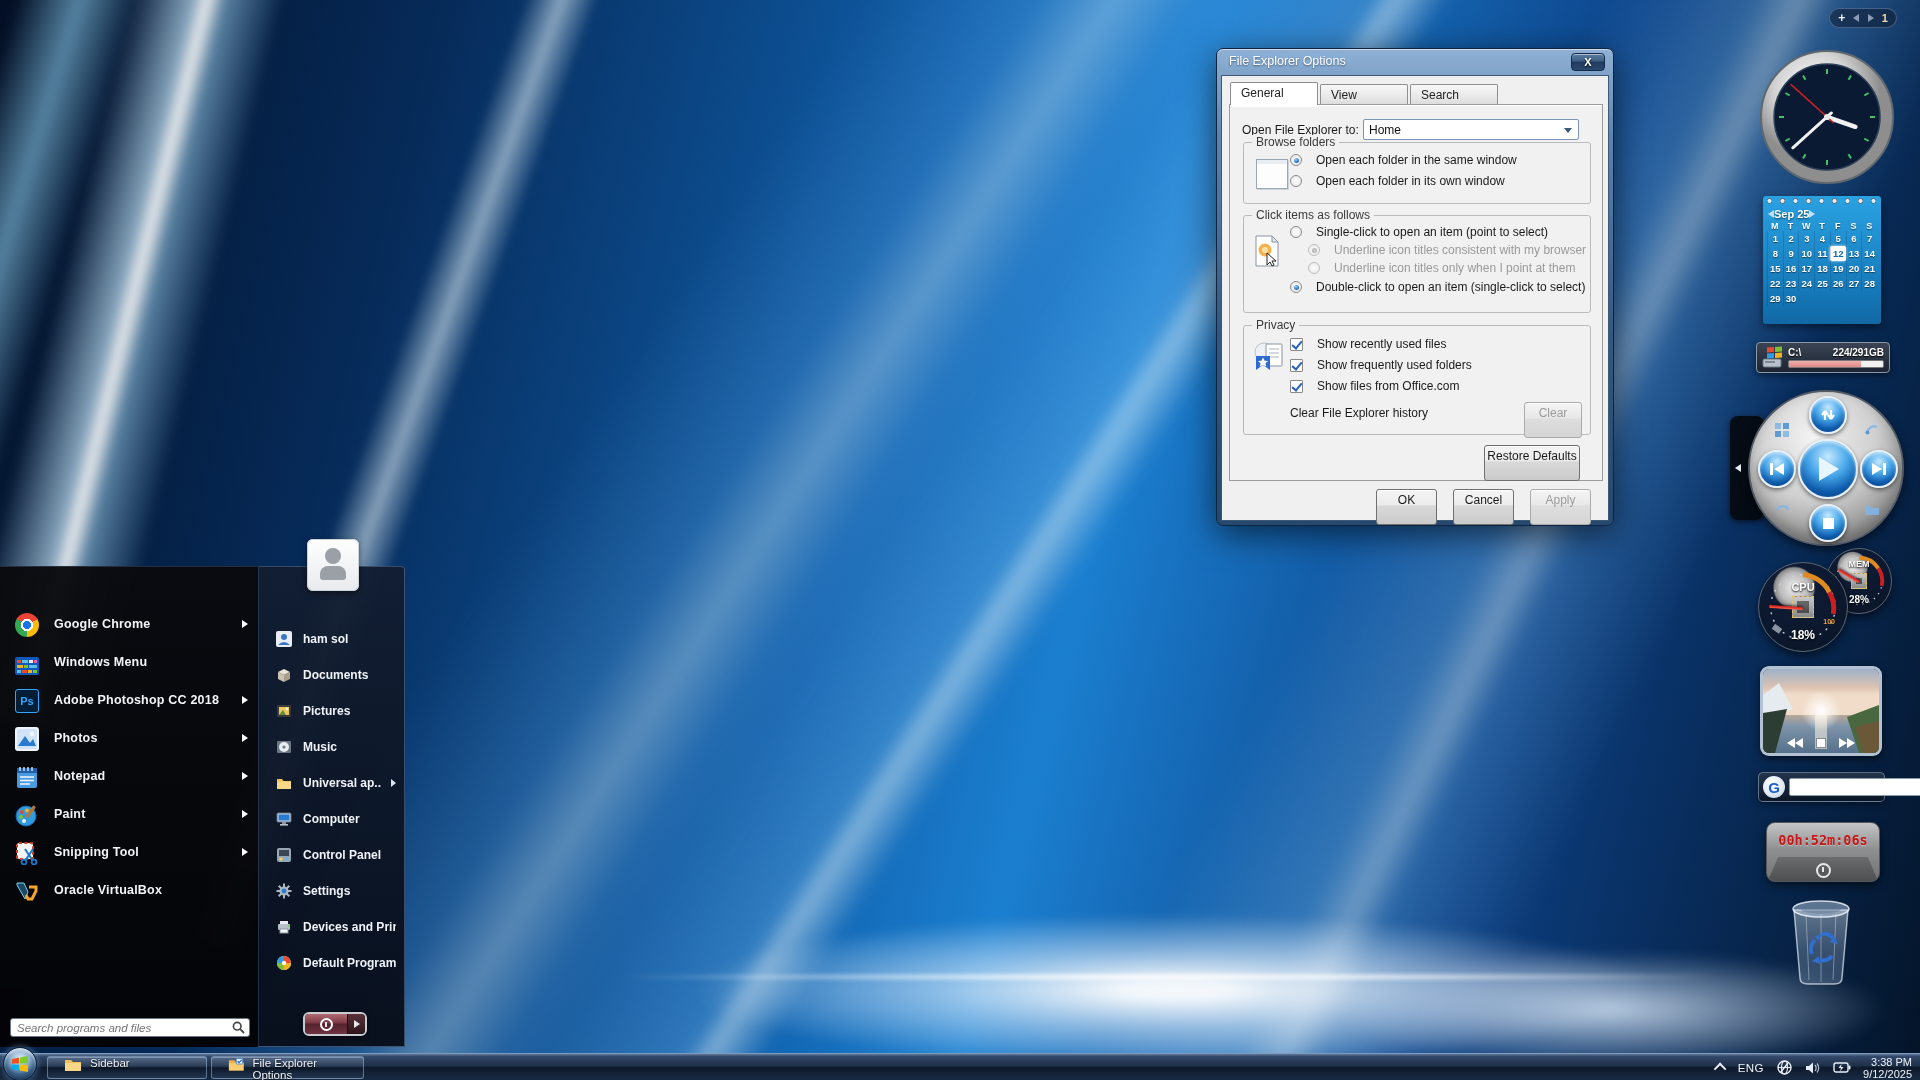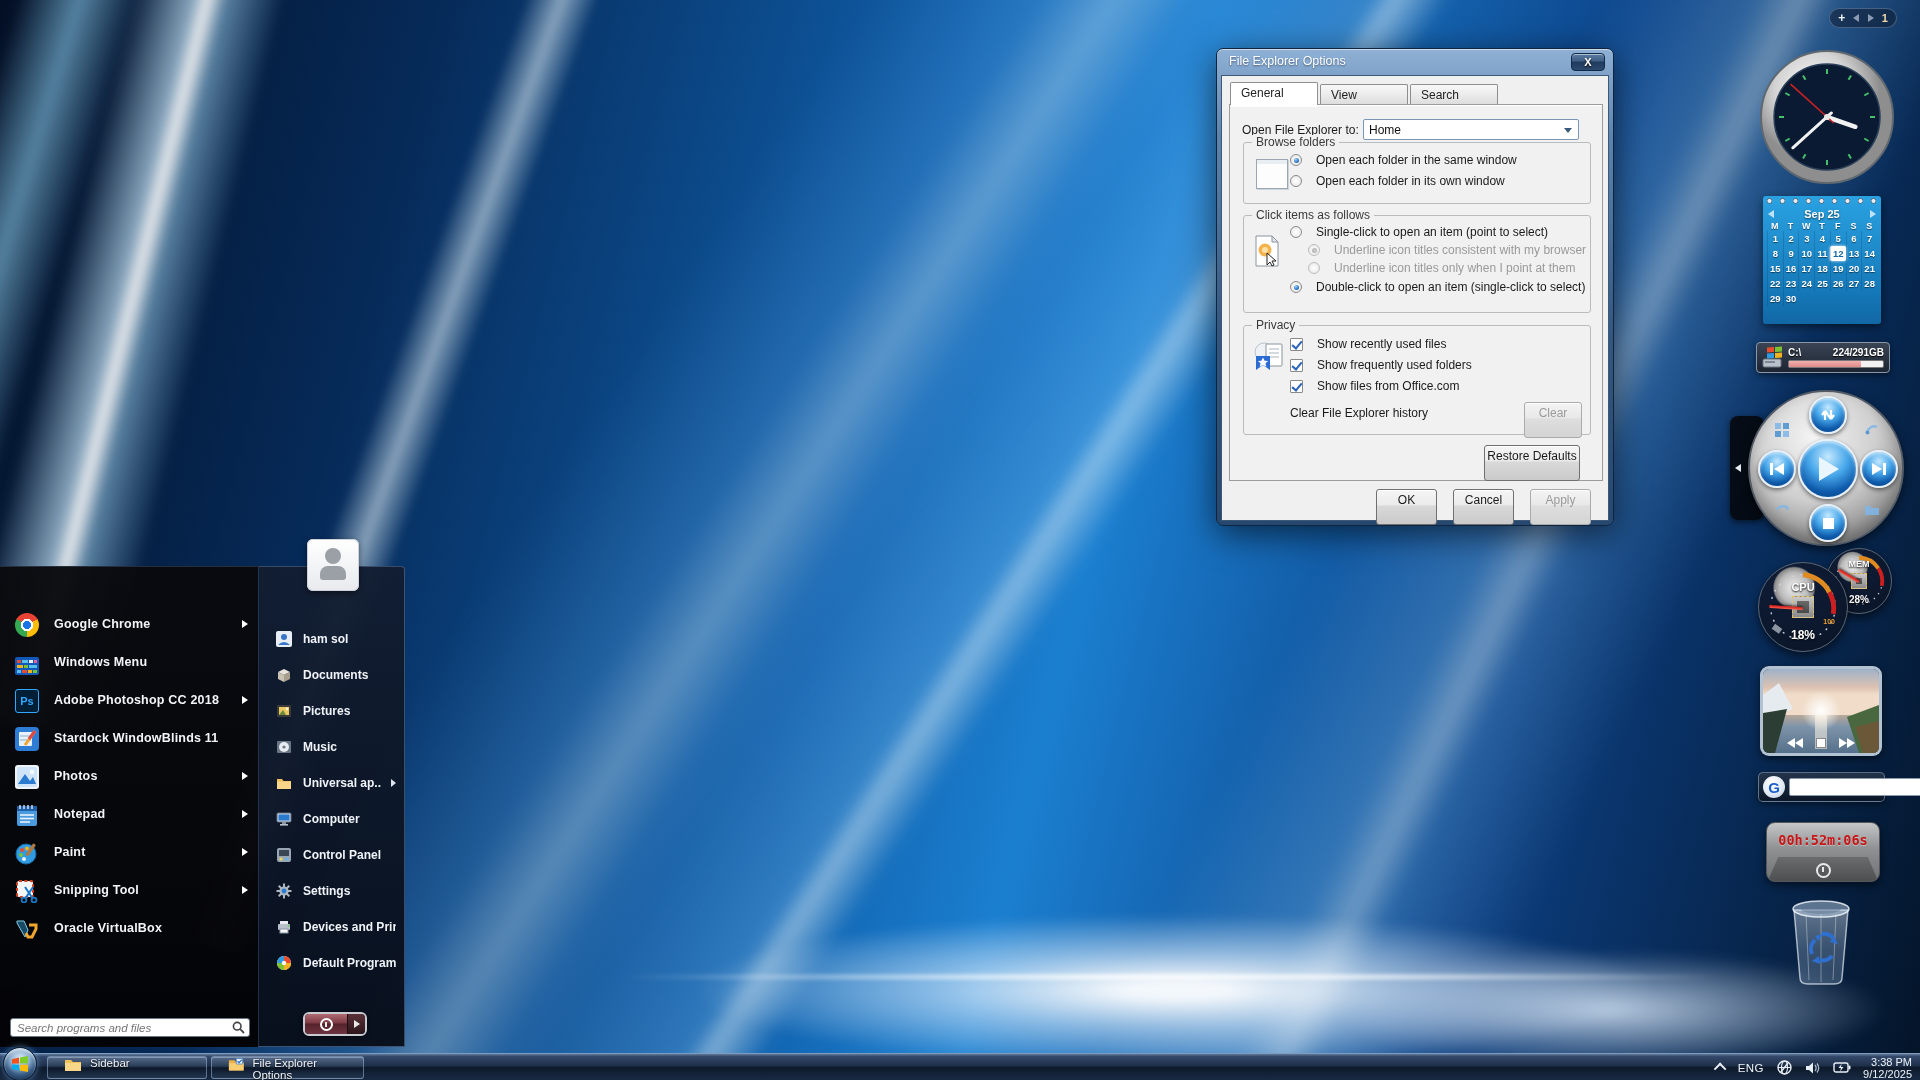--- a/index.html
+++ b/index.html
@@ -46,21 +46,21 @@
   .clock { position:absolute; left:1758px; top:48px; width:138px; height:138px; z-index:3; }
 
   
   .calendar { position:absolute; left:1763px; top:196px; width:118px; height:128px; z-index:3;
     background:linear-gradient(180deg,#2aa2e2,#1578b8 75%, #1268a4); border-radius:3px;
     box-shadow:0 3px 8px rgba(0,0,0,.5); }
   .cal-spiral { height:11px; background:linear-gradient(#16354e,#0c2238);
     border-radius:3px 3px 0 0;
     background-image:radial-gradient(circle at 50% 45%, #e8eef4 1.5px, #5a6a7a 2.5px, transparent 3px);
     background-size:13px 11px; background-repeat:repeat-x; }
-  .cal-head { display:flex; align-items:center; justify-content:space-between; padding:1px 5px; }
+  .cal-head { display:flex; align-items:center; padding:1px 5px; }
   .cal-month { color:#fff; font-weight:bold; font-size:11px; text-shadow:0 1px 2px rgba(0,0,0,.6); }
   .cal-grid { display:grid; grid-template-columns:repeat(7,1fr); padding:0 4px; }
   .cal-dh { color:#fff; font-weight:bold; font-size:9px; text-align:center; text-shadow:0 1px 1px rgba(0,0,0,.5); }
   .cal-d { color:#fff; font-weight:bold; font-size:9.5px; text-align:center; line-height:15px; height:15px; text-shadow:0 1px 1px rgba(0,0,0,.5); border-left:1px solid rgba(0,40,80,.18); }
   .cal-d.today { background:#fff; color:#1268a4; border-radius:2px; text-shadow:none; box-shadow:0 0 3px rgba(255,255,255,.9); }
 
   
   .drive { position:absolute; left:1756px; top:342px; width:134px; height:31px; z-index:3;
     background:linear-gradient(#3a4454,#1c2432); border:1px solid #8a97a8; border-radius:4px;
     box-shadow:0 2px 6px rgba(0,0,0,.5); display:flex; align-items:center; padding:2px 5px 2px 4px; }
@@ -702,33 +702,20 @@
       <div class="sm-item">
         <span class="ic24">
             <span class="ico-ps">Ps</span>
           </span>
         <span class="lbl">Adobe Photoshop CC 2018</span>
         <span class="sm-arrow"></span>
       </div>
       <div class="sm-item">
         <span class="ic24">
             <svg width="24" height="24" viewBox="0 0 24 24">
-          <rect width="24" height="24" rx="4" fill="#2d7dd6"></rect>
-              <rect x="4" y="5" width="13" height="14" rx="1" fill="#e8f0f8"></rect>
-          <line x1="5" y1="9" x2="16" y2="9" stroke="#8ab0d8"></line>
-              <line x1="5" y1="13" x2="16" y2="13" stroke="#8ab0d8"></line>
-          <line x1="20" y1="4" x2="10" y2="18" stroke="#f2a52e" stroke-width="3"></line>
-              <line x1="20" y1="4" x2="14" y2="12" stroke="#e04848" stroke-width="3"></line>
-        </svg>
-          </span>
-        <span class="lbl">Stardock WindowBlinds 11</span>
-      </div>
-      <div class="sm-item">
-        <span class="ic24">
-            <svg width="24" height="24" viewBox="0 0 24 24">
           <rect width="24" height="24" rx="3" fill="#eef4fa"></rect>
               <rect x="2" y="2" width="20" height="20" rx="2" fill="#cfe4f8"></rect>
           <path d="M3 19 L10 9 L15 16 L18 12 L21 19 Z" fill="#2a7ad0"></path>
               <circle cx="17" cy="7" r="2.4" fill="#f2f7fc"></circle>
         </svg>
           </span>
         <span class="lbl">Photos</span>
         <span class="sm-arrow"></span>
       </div>
       <div class="sm-item">

